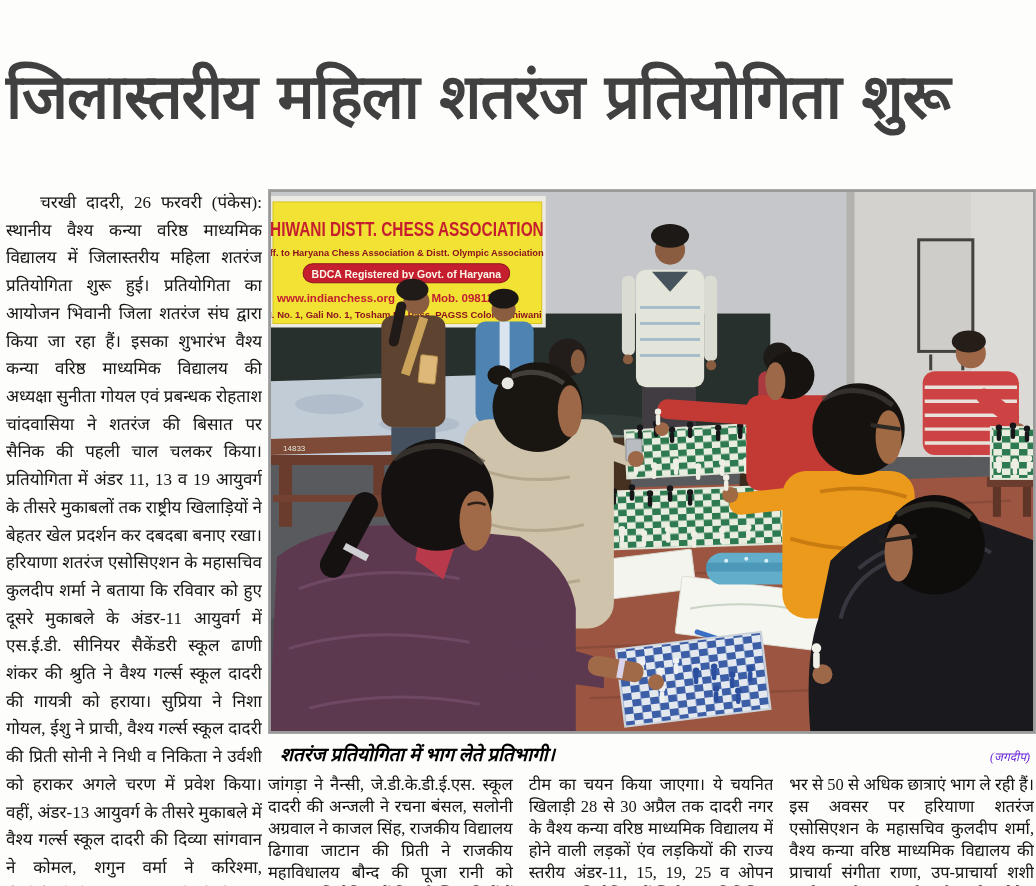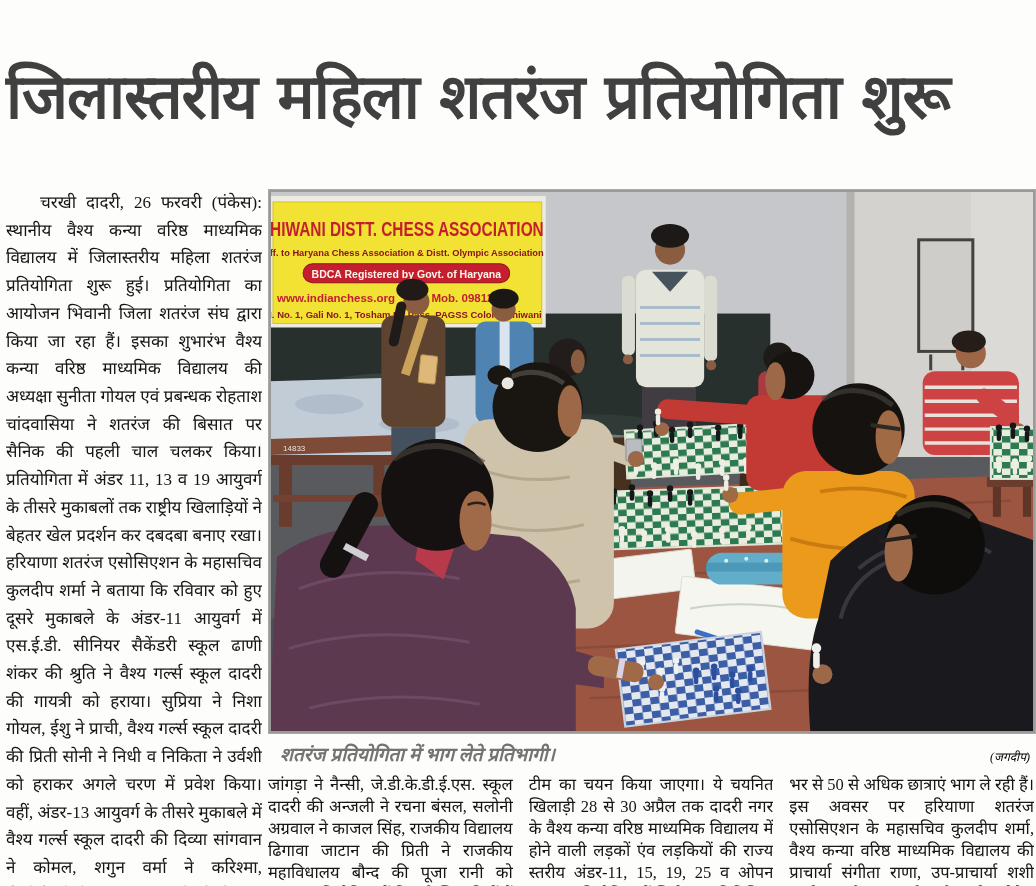--- a/index.html
+++ b/index.html
@@ -23,22 +23,22 @@
   .right-col{flex:1;min-width:0;}
   figure{margin:0;}
   .photo{
     width:100%;height:545px;border:1px solid #a8a8a8;box-sizing:border-box;
     display:block;background:#c6c7ca;
   }
   .caption-row{
     display:flex;justify-content:space-between;align-items:baseline;
     padding:7px 6px 3px 12px;
   }
-  .caption{font-style:italic;font-weight:bold;font-size:19px;color:#737373;}
-  .credit{font-style:italic;font-size:12px;color:#000000;}
+  .caption{font-style:italic;font-weight:bold;font-size:19px;color:#000000;}
+  .credit{font-style:italic;font-size:12px;color:#6d28d9;}
   .bottom-cols{display:flex;gap:16px;margin-top:4px;padding-right:2px;}
   .bcol{
     flex:1;height:170px;overflow:hidden;
     font-size:16.5px;line-height:21.9px;text-align:justify;color:#151515;
   }
   .bcol p{margin:0;}
   svg text{font-family:"Liberation Sans", sans-serif;}
 </style>
 </head>
 <body>

